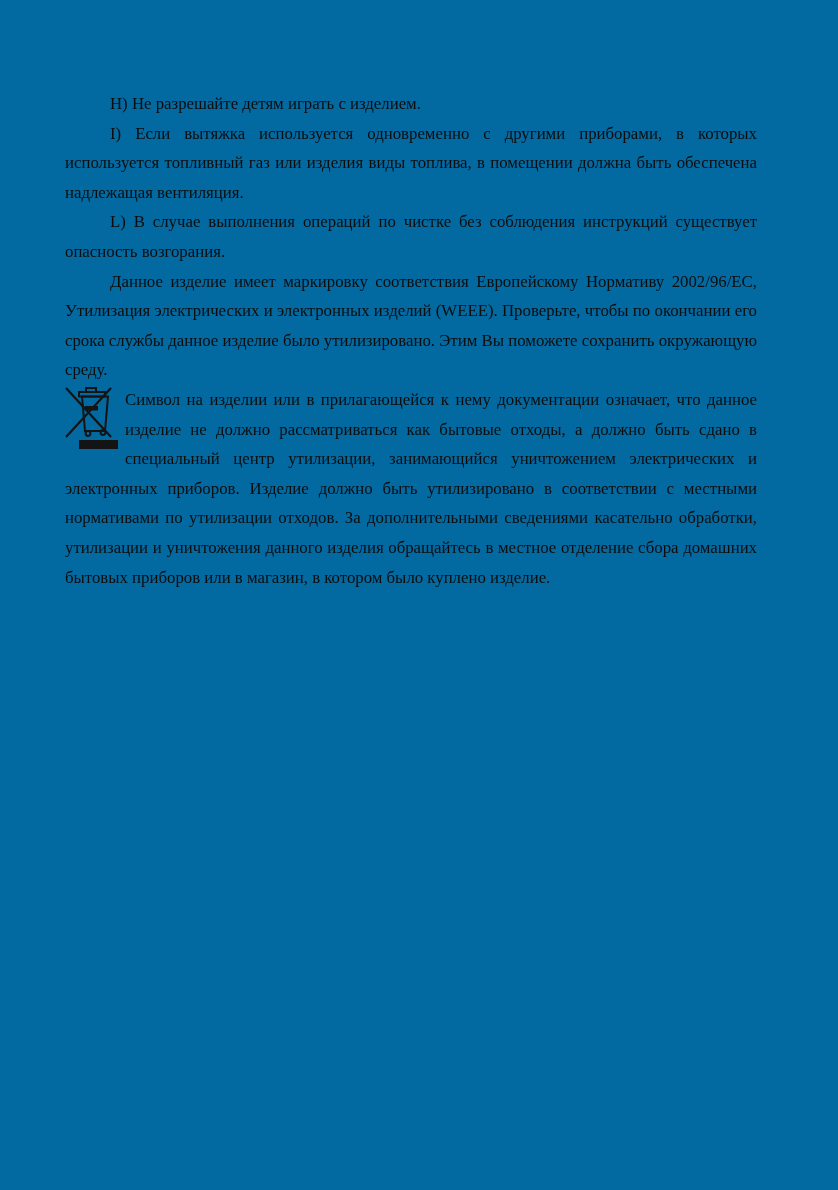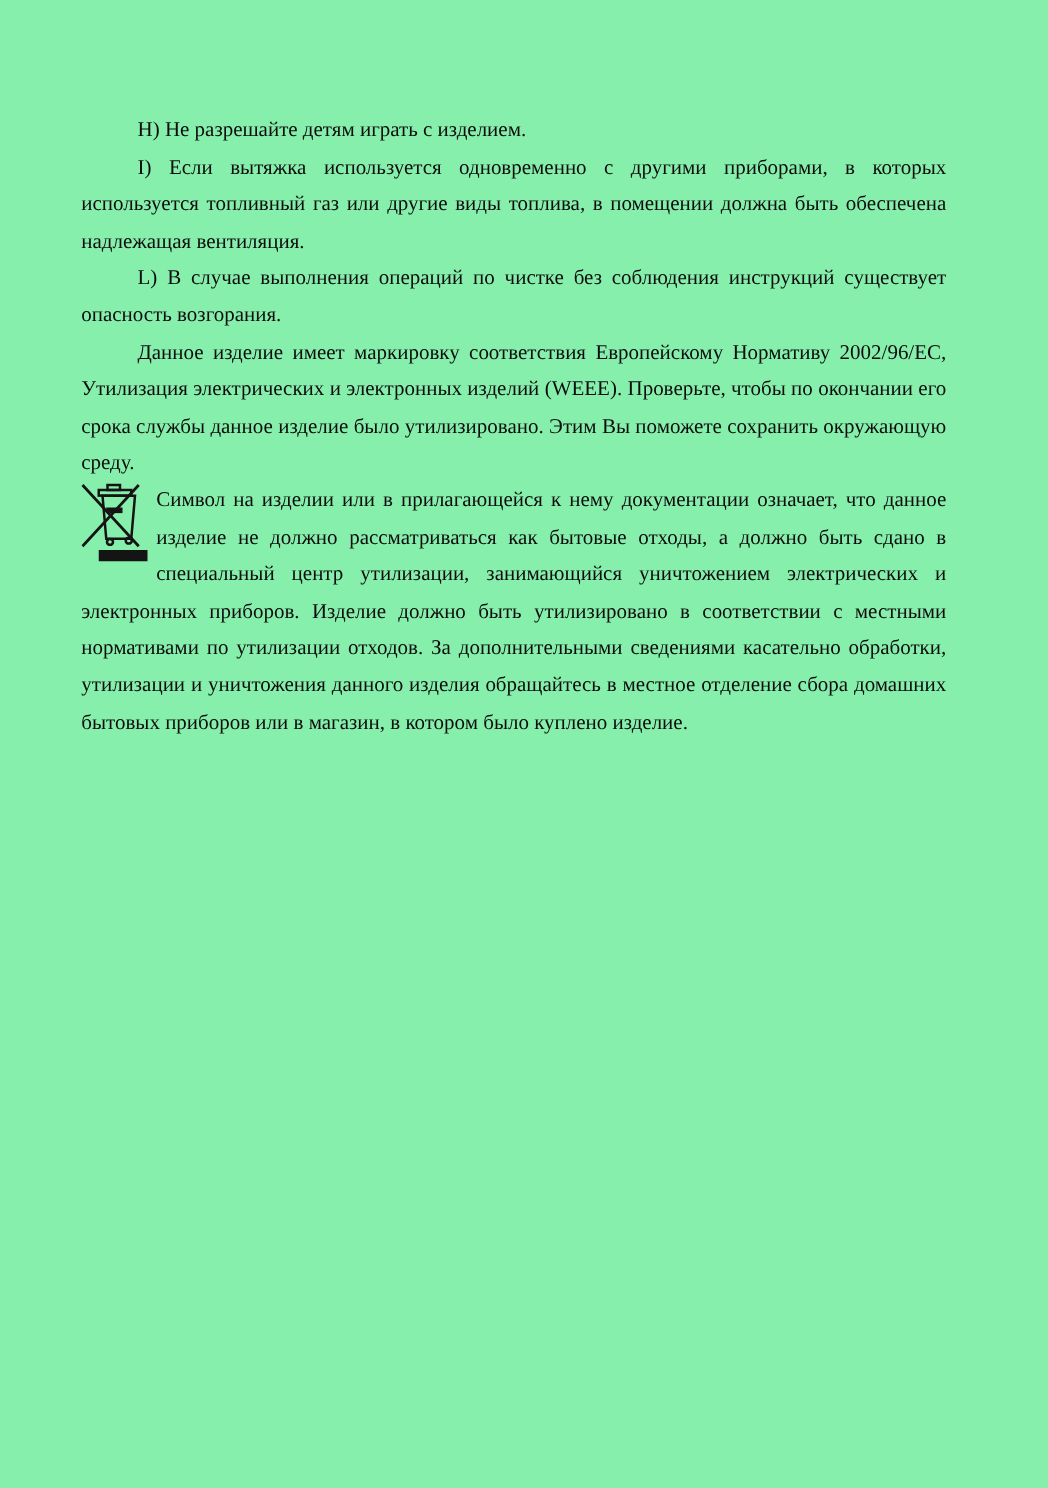--- a/index.html
+++ b/index.html
@@ -6,21 +6,21 @@
   html, body { margin: 0; padding: 0; }
   body {
     background: #e8e8e8;
     font-family: "Liberation Serif", "DejaVu Serif", serif;
   }
   .page {
     position: relative;
     width: 838px;
     height: 1190px;
     margin: 0 auto;
-    background: #86efac;
+    background: #0369a1;
     overflow: hidden;
   }
   .content {
     position: absolute;
     top: 89px;
     left: 65px;
     width: 692px;
     font-size: 16.8px;
     line-height: 29.6px;
     color: #0d0d0d;
@@ -45,21 +45,21 @@
   .weee-icon svg { display: block; }
 </style>
 </head>
 <body>
 
 <div class="page">
   <div class="content">
 
     <p>H) Не разрешайте детям играть с изделием.</p>
 
-    <p>I) Если вытяжка используется одновременно с другими приборами, в которых используется топливный газ или другие виды топлива, в помещении должна быть обеспечена надлежащая вентиляция.</p>
+    <p>I) Если вытяжка используется одновременно с другими приборами, в которых используется топливный газ или изделия виды топлива, в помещении должна быть обеспечена надлежащая вентиляция.</p>
 
     <p>L) В случае выполнения операций по чистке без соблюдения инструкций существует опасность возгорания.</p>
 
     <p class="weee-intro">Данное изделие имеет маркировку соответствия Европейскому Нормативу 2002/96/EC, Утилизация электрических и электронных изделий (WEEE). Проверьте, чтобы по окончании его срока службы данное изделие было утилизировано. Этим Вы поможете сохранить окружающую среду.</p>
 
     <div class="weee-block">
       <span class="weee-icon">
         <svg width="54" height="64" viewBox="0 0 54 64" xmlns="http://www.w3.org/2000/svg">
           <g stroke="#141414" fill="none" stroke-width="2">
 

